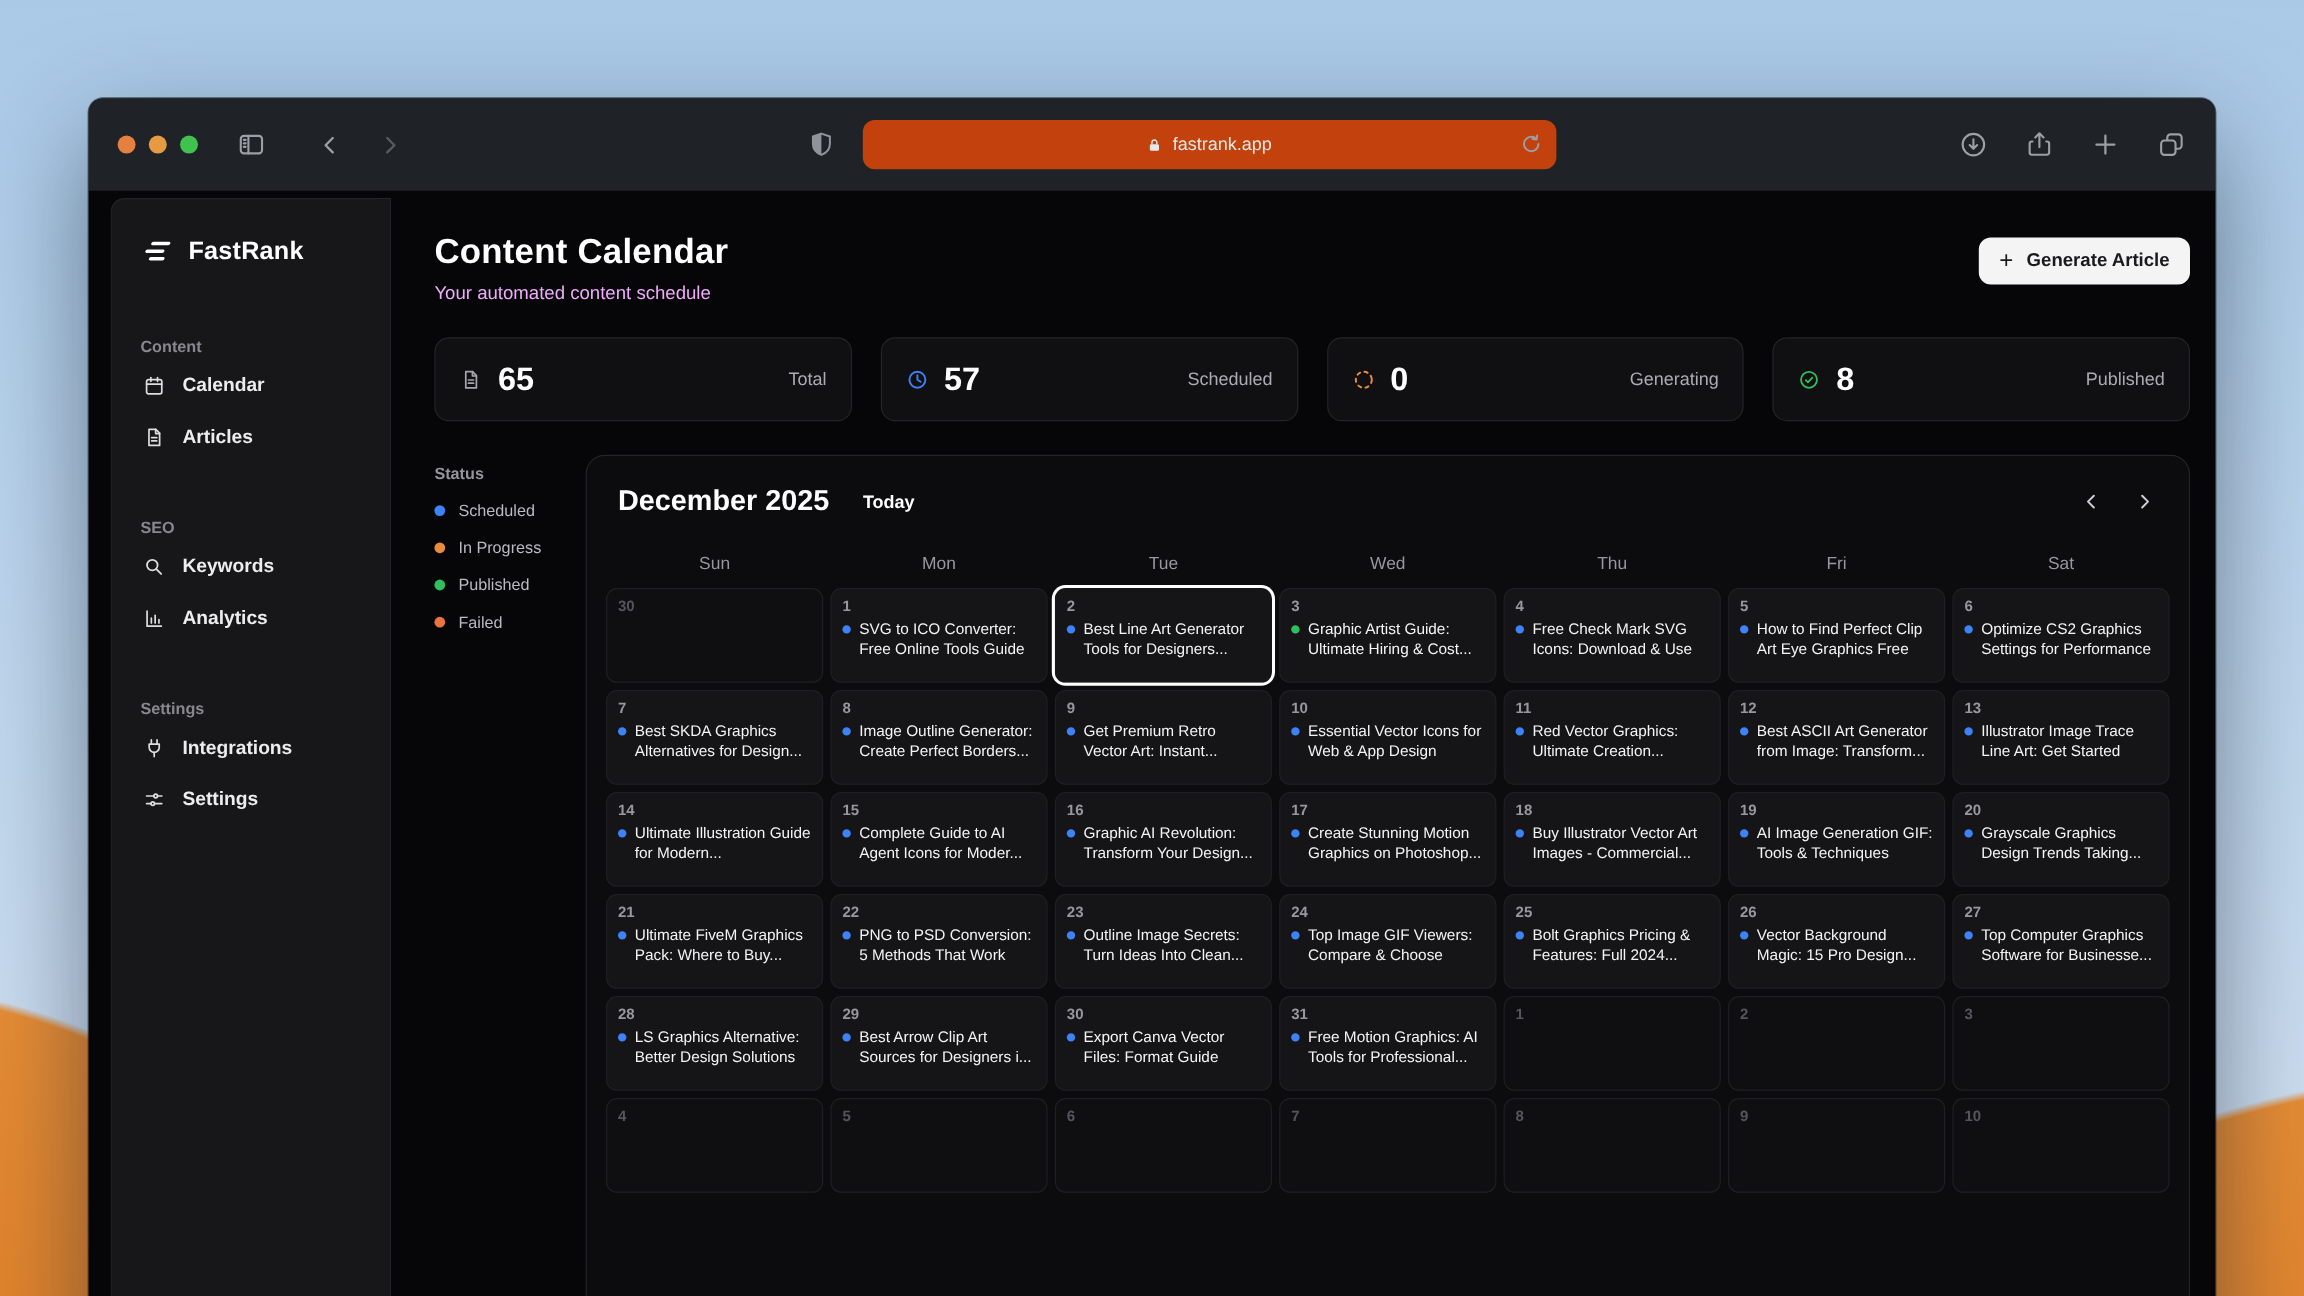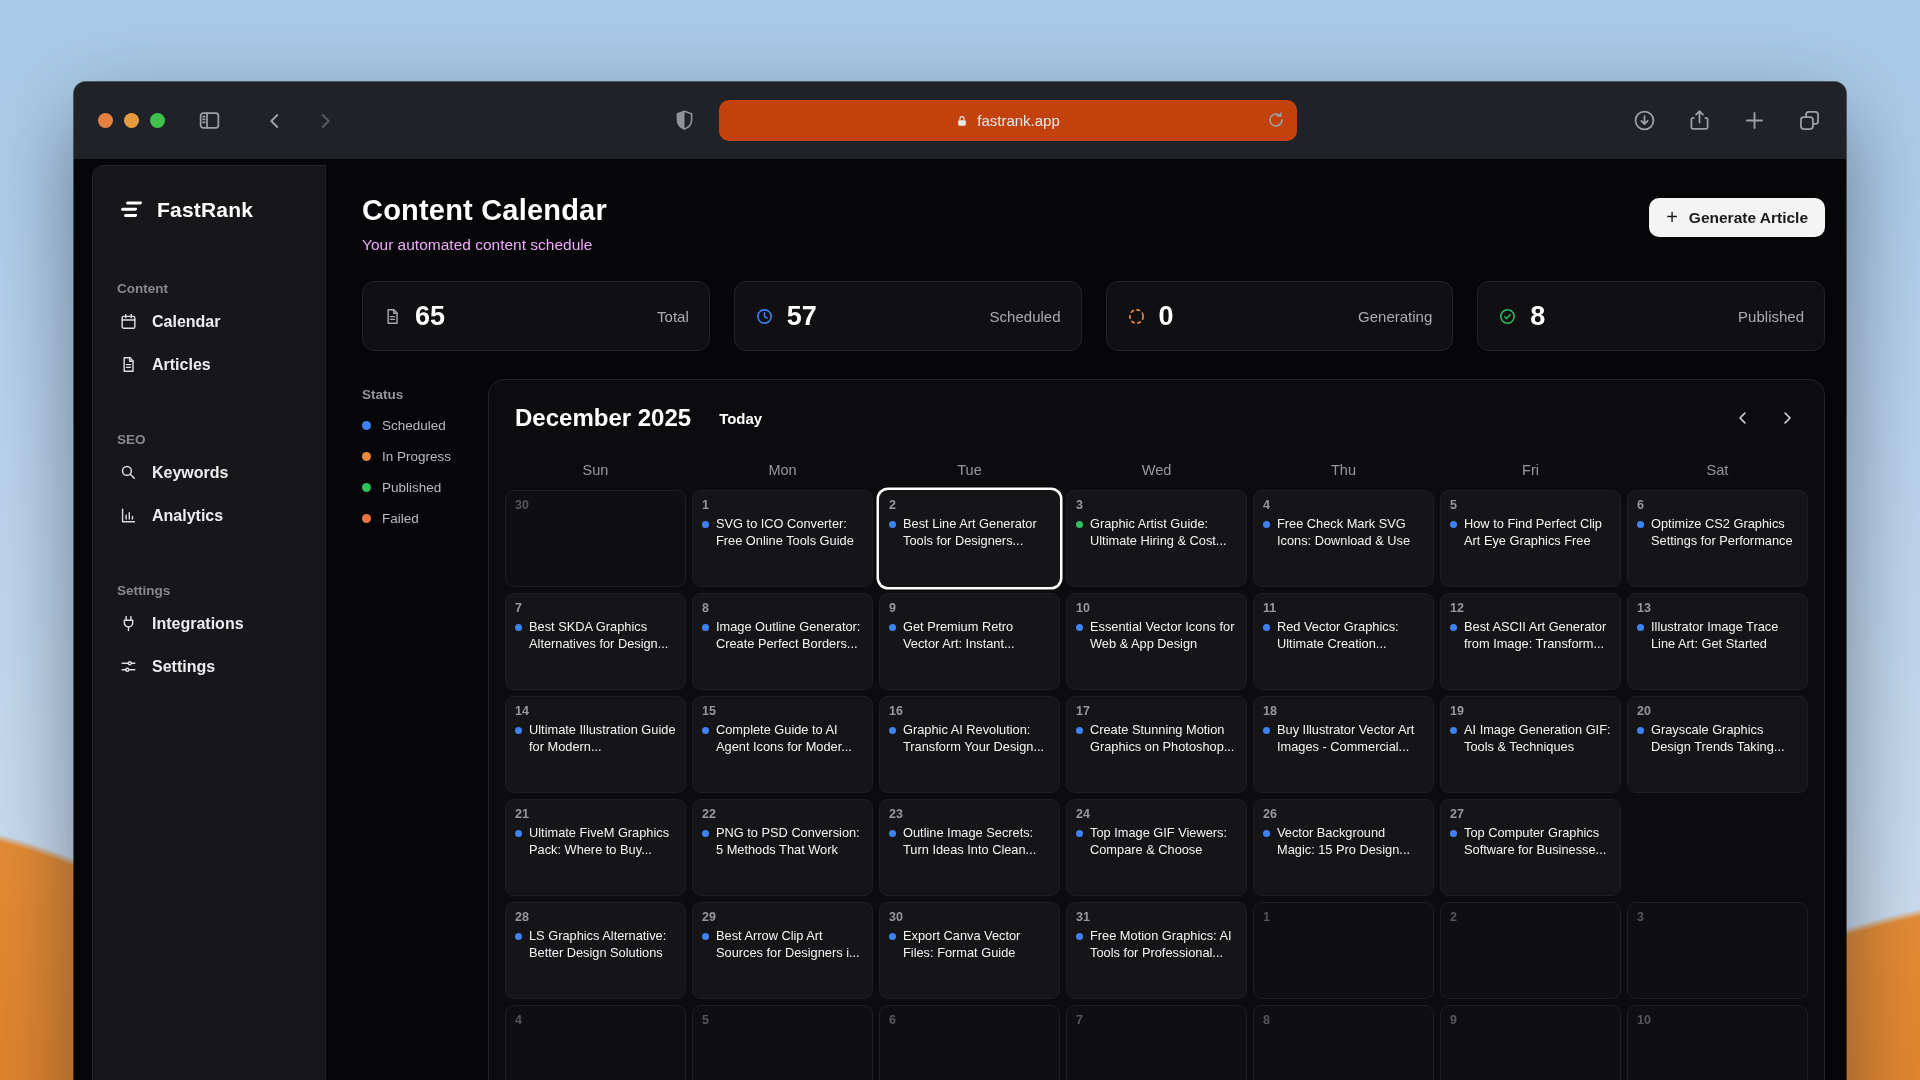--- a/index.html
+++ b/index.html
@@ -94,21 +94,21 @@
   .cal-month { font-size:24px; font-weight:700; color:#ffffff; }
   .cal-today { margin-left:28px; font-size:15px; font-weight:600; color:#ffffff; background:none; border:none; font-family:inherit; cursor:pointer; }
   .cal-nav { margin-left:auto; display:flex; gap:18px; }
   .cal-nav-btn { background:none; border:none; color:#cfcfd4; cursor:pointer; padding:4px; }
 
   .day-headers { display:grid; grid-template-columns:repeat(7,1fr); gap:6px; margin:30px 0 12px; }
   .day-header { text-align:center; font-size:14.5px; color:#97979d; }
 
   .week { display:grid; grid-template-columns:repeat(7,1fr); gap:6px; margin-bottom:6px; }
   .cell {
-    height:97px; background:#151518; border:1px solid #1f1f23; border-radius:9px;
+    height:79px; background:#151518; border:1px solid #1f1f23; border-radius:9px;
     padding:7px 9px; cursor:pointer; overflow:hidden;
   }
   .cell.outside { background:#0f0f12; }
   .cell.outside .day-num { color:#55555c; }
   .cell.today { box-shadow:0 0 0 2.5px #ffffff; border-color:transparent; }
   .day-num { font-size:12.5px; color:#97979d; font-weight:600; }
   .event { display:flex; gap:7px; margin-top:4px; align-items:flex-start; }
   .event-dot { width:7px; height:7px; border-radius:50%; margin-top:5px; flex-shrink:0; }
   .event-title { font-size:12.8px; color:#f4f4f5; line-height:1.3; font-weight:500; }
 </style>
@@ -550,20 +550,27 @@
                   </div>
                 </div>
                 <div class="cell">
                   <div class="day-num">24</div>
                   <div class="event">
                     <span class="event-dot" style="background: rgb(61, 130, 246);"></span>
                     <span class="event-title">Top Image GIF Viewers: Compare &amp; Choose</span>
                   </div>
                 </div>
                 <div class="cell">
+                  <div class="day-num">25</div>
+                  <div class="event">
+                    <span class="event-dot" style="background: rgb(61, 130, 246);"></span>
+                    <span class="event-title">Bolt Graphics Pricing &amp; Features: Full 2024...</span>
+                  </div>
+                </div>
+                <div class="cell">
                   <div class="day-num">26</div>
                   <div class="event">
                     <span class="event-dot" style="background: rgb(61, 130, 246);"></span>
                     <span class="event-title">Vector Background Magic: 15 Pro Design...</span>
                   </div>
                 </div>
                 <div class="cell">
                   <div class="day-num">27</div>
                   <div class="event">
                     <span class="event-dot" style="background: rgb(61, 130, 246);"></span>

